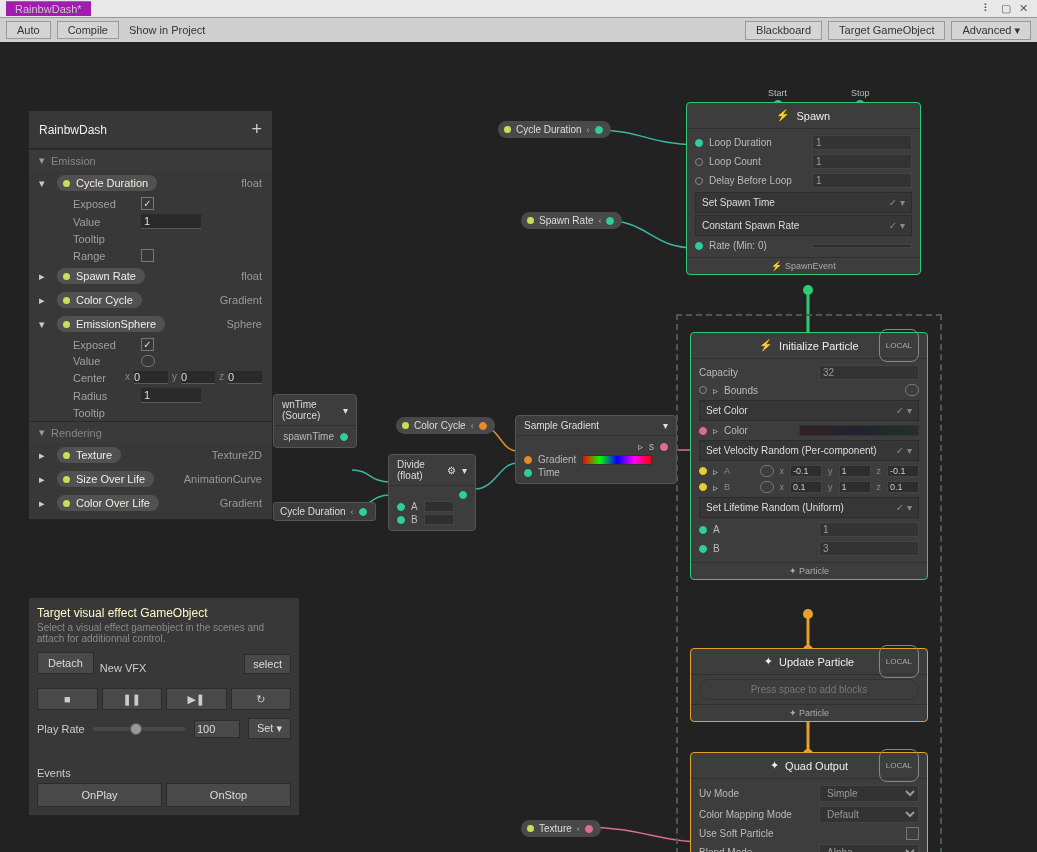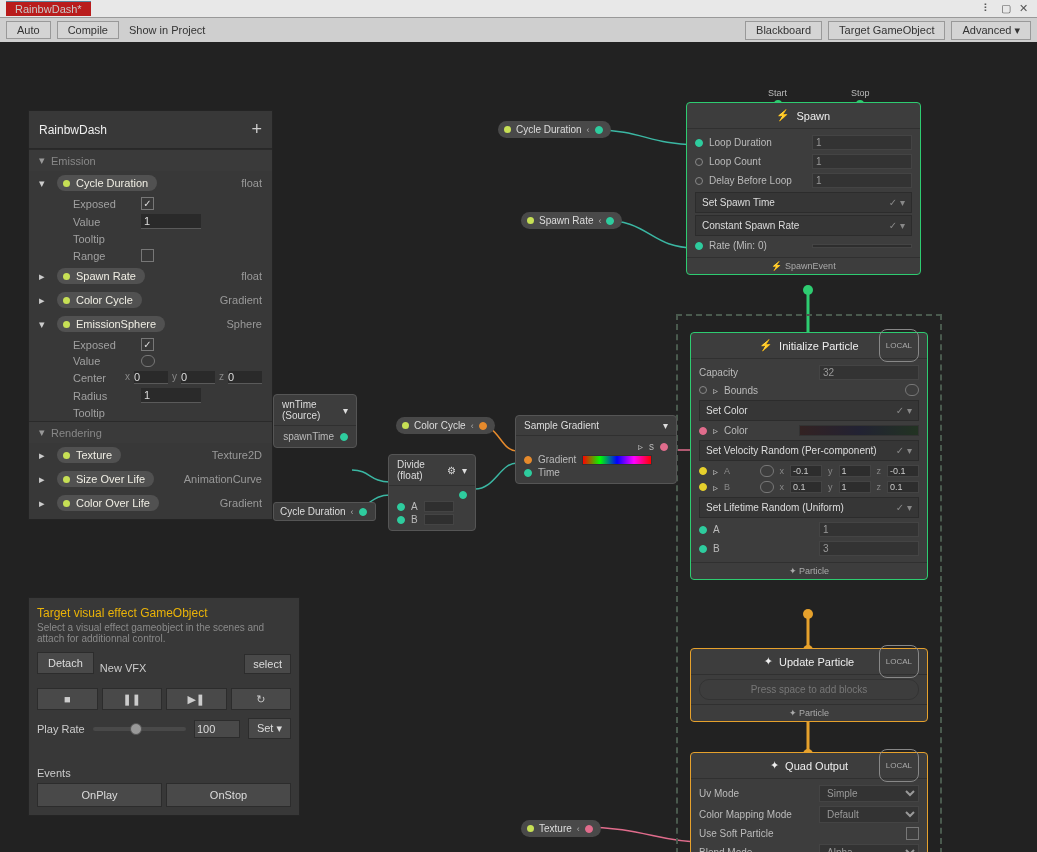--- a/index.html
+++ b/index.html
@@ -25,21 +25,21 @@
 .type{margin-left:auto;color:#999;font-size:11px}
 .bb-sub{padding:2px 10px 2px 44px;display:flex;align-items:center;gap:8px;color:#a0a0a0}
 .bb-sub .field{background:#2a2a2a;border:none;border-bottom:1px solid #5a5a5a;color:#ddd;width:60px;padding:1px 3px;font-size:11px}
 .chk{width:13px;height:13px;border:1px solid #777;display:inline-flex;align-items:center;justify-content:center;color:#ddd;font-size:10px}
 .vec{display:flex;gap:4px}
 .vec span{color:#888;font-size:10px}
 .vec input{width:34px;background:#2a2a2a;border:none;border-bottom:1px solid #5a5a5a;color:#ddd;font-size:11px}
 .linkbadge{width:14px;height:12px;border:1px solid #777;border-radius:6px;display:inline-block}
 
 .target{left:28px;top:555px;width:272px;background:#383838;padding:8px}
-.target h3{font-size:12px;color:#eab308;font-weight:normal}
+.target h3{font-size:12px;color:#fef9c3;font-weight:normal}
 .target p{color:#8a8a8a;font-size:10px;margin-top:2px}
 .target .row{display:flex;align-items:flex-end;gap:6px;margin-top:8px}
 .btn{background:#494949;border:1px solid #2c2c2c;color:#ddd;padding:4px 10px;font-size:11px;cursor:pointer}
 .btn-sm{padding:3px 8px}
 .ctrlrow{display:flex;gap:4px;margin-top:14px}
 .ctrlrow button{flex:1;background:#494949;border:1px solid #2c2c2c;height:22px;color:#ccc;font-size:11px}
 .playrate{display:flex;align-items:center;gap:8px;margin-top:8px}
 .slider{flex:1;height:4px;background:#494949;position:relative;border-radius:2px}
 .slider .thumb{position:absolute;top:-4px;width:12px;height:12px;background:#999;border-radius:50%;border:1px solid #555}
 .numfield{width:46px;background:#494949;border:1px solid #2c2c2c;color:#ddd;padding:2px;font-size:11px}
@@ -81,21 +81,21 @@
 .vecrow span{color:#888;font-size:9px}
 .grad{height:10px;width:70px;background:linear-gradient(90deg,#f00,#0f0,#00f,#f0f,#f00);border:1px solid #333}
 .colswatch{height:11px;width:120px;background:linear-gradient(90deg,#322,#223,#232);border:1px solid #333}
 .startstop{position:absolute;display:flex;gap:64px;font-size:9px;color:#bbb}
 .startstop .pt{width:8px;height:8px;background:#2ecc71;border-radius:50%;display:block;margin:2px auto 0}
 </style>
 </head>
 <body>
 
 <div class="titlebar">
-  <span style="background:#b91c1c;color:#c8c8c8;border-top:1px solid #59859e;padding:1px 9px">RainbwDash*</span>
+  <span style="background:#a21caf;color:#c8c8c8;border-top:1px solid #59859e;padding:1px 9px">RainbwDash*</span>
   <div class="icons">
     <span>⠇</span>
     <span>▢</span>
     <span>✕</span>
   </div>
 </div>
 
 <div class="toolbar">
   <button>Auto</button>
   <button>Compile</button>

